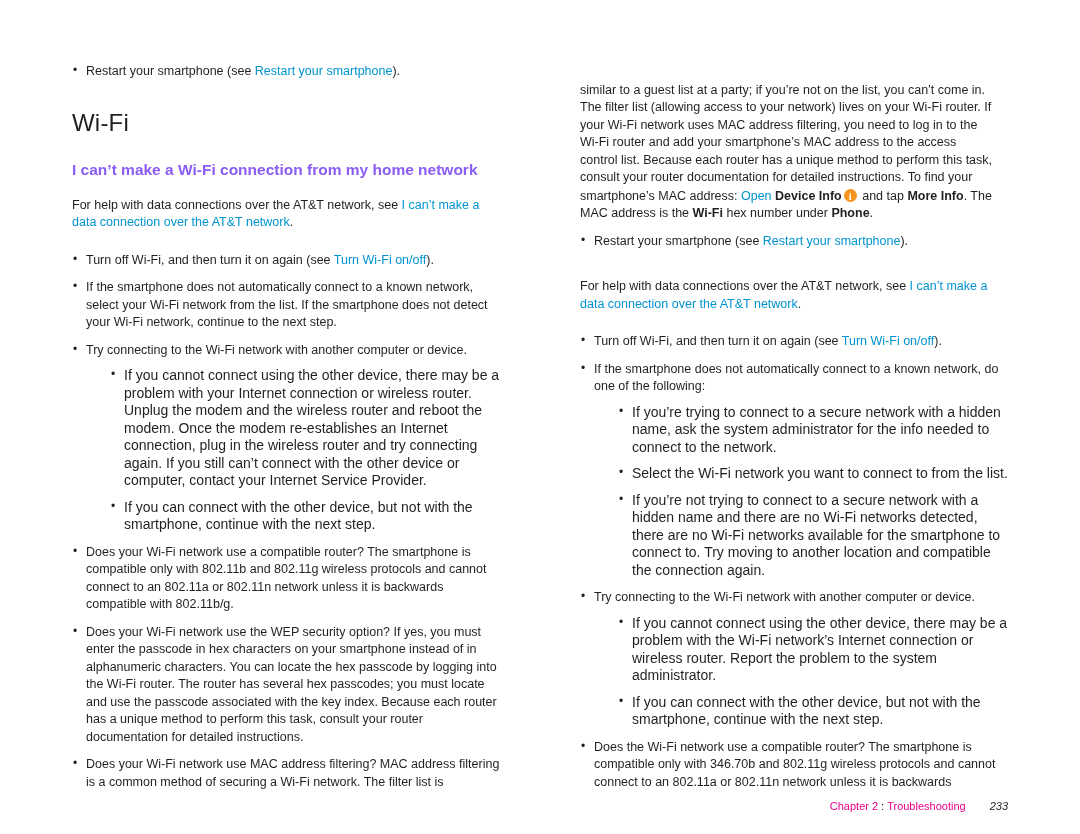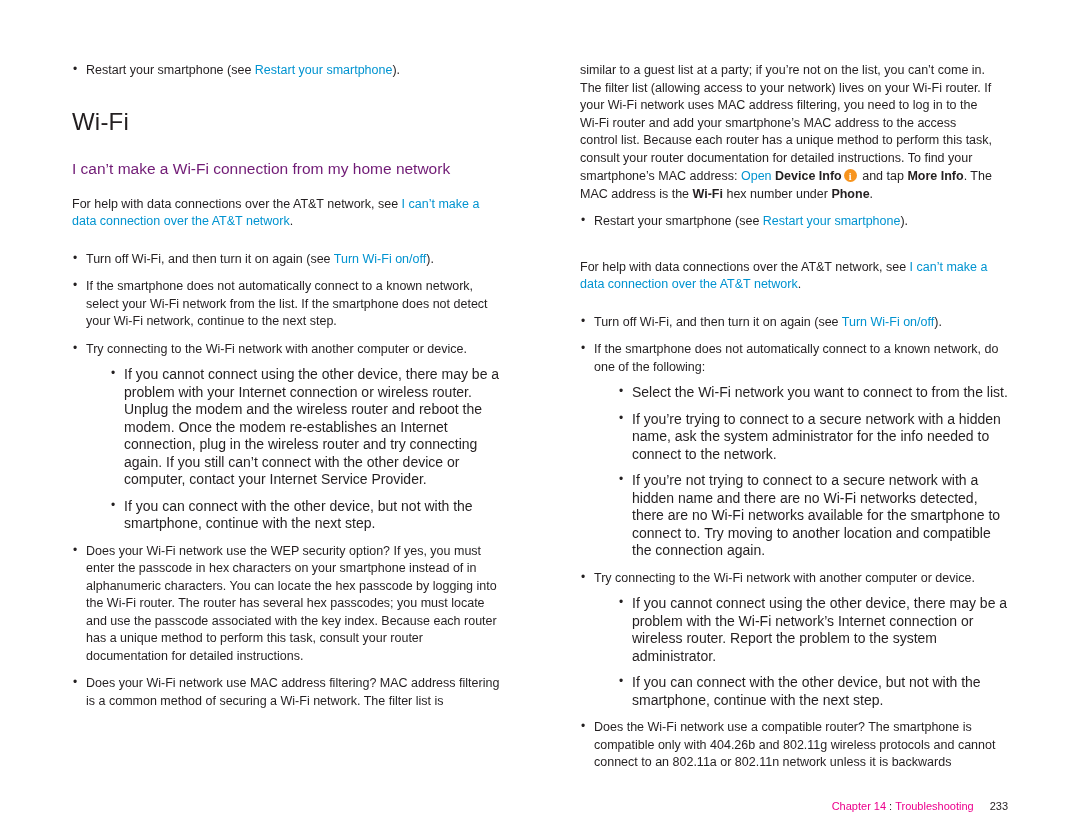--- a/index.html
+++ b/index.html
@@ -16,25 +16,26 @@
   }
   .page {
     position: relative;
     width: 1080px;
     height: 834px;
     box-sizing: border-box;
   }
   .columns {
     position: absolute;
     left: 0;
-    top: 0;
+    top: 11px;
     width: 1080px;
     height: 790px;
     display: flex;
     box-sizing: border-box;
+    align-items: flex-end;
   }
   .col {
     box-sizing: border-box;
   }
   .col-left {
     width: 540px;
     padding: 62px 35px 0 72px;
   }
   .col-right {
     width: 540px;
@@ -43,22 +44,22 @@
   
   .h1 {
     font-size: 24px;
     font-weight: normal;
     color: #231f20;
     margin: 28px 0 22px 0;
     letter-spacing: 0.2px;
   }
   .h2 {
     font-size: 15.5px;
-    font-weight: normal;
-    color: #701a75;
+    font-weight: bold;
+    color: #8b5cf6;
     line-height: 22px;
     margin: 0 0 16px 0;
   }
   .h2.tight {
     margin-bottom: 14px;
   }
   p.body {
     font-size: 12.5px;
     line-height: 17.5px;
     margin: 0 12px 10px 0;
@@ -160,21 +161,22 @@
   }
   .footer .sep {
     color: #231f20;
     margin: 0 3px;
   }
   .footer .topic {
     color: #ec008c;
   }
   .footer .pageno {
     color: #231f20;
-    margin-left: 16px;
+    margin-left: 24px;
+    font-style: italic;
   }
 </style>
 </head>
 <body>
 
 <div class="page">
 
   <div class="columns">
 
     <div class="col col-left">
@@ -198,20 +200,21 @@
         <li><span>If the smartphone does not automatically connect to a known network, select your Wi-Fi network from the list. If the smartphone does not detect your Wi-Fi network, continue to the next step.</span></li>
 
         <li class="no-bullet-gap">
           <span>Try connecting to the Wi-Fi network with another computer or device.</span>
           <ul class="l2 indent">
             <li><span>If you cannot connect using the other device, there may be a problem with your Internet connection or wireless router. Unplug the modem and the wireless router and reboot the modem. Once the modem re-establishes an Internet connection, plug in the wireless router and try connecting again. If you still can’t connect with the other device or computer, contact your Internet Service Provider.</span></li>
             <li><span>If you can connect with the other device, but not with the smartphone, continue with the next step.</span></li>
           </ul>
         </li>
 
+        <li><span>Does your Wi-Fi network use a compatible router? The smartphone is compatible only with 802.11b and 802.11g wireless protocols and cannot connect to an 802.11a or 802.11n network unless it is backwards compatible with 802.11b/g.</span></li>
 
         <li><span>Does your Wi-Fi network use the WEP security option? If yes, you must enter the passcode in hex characters on your smartphone instead of in alphanumeric characters. You can locate the hex passcode by logging into the Wi-Fi router. The router has several hex passcodes; you must locate and use the passcode associated with the key index. Because each router has a unique method to perform this task, consult your router documentation for detailed instructions.</span></li>
 
         <li><span>Does your Wi-Fi network use MAC address filtering? MAC address filtering is a common method of securing a Wi-Fi network. The filter list is</span></li>
 
       </ul>
 
     </div>
 
     <div class="col col-right">
@@ -229,39 +232,39 @@
 
       <div class="spacer-10"></div>
 
       <ul class="l1">
 
         <li><span>Turn off Wi-Fi, and then turn it on again (see </span><span class="lnk">Turn Wi-Fi on/off</span><span>).</span></li>
 
         <li class="no-bullet-gap">
           <span>If the smartphone does not automatically connect to a known network, do one of the following:</span>
           <ul class="l2 indent">
+            <li><span>If you’re trying to connect to a secure network with a hidden name, ask the system administrator for the info needed to connect to the network.</span></li>
             <li><span>Select the Wi-Fi network you want to connect to from the list.</span></li>
-            <li><span>If you’re trying to connect to a secure network with a hidden name, ask the system administrator for the info needed to connect to the network.</span></li>
             <li><span>If you’re not trying to connect to a secure network with a hidden name and there are no Wi-Fi networks detected, there are no Wi-Fi networks available for the smartphone to connect to. Try moving to another location and compatible the connection again.</span></li>
           </ul>
         </li>
 
         <li class="no-bullet-gap">
           <span>Try connecting to the Wi-Fi network with another computer or device.</span>
           <ul class="l2 indent">
             <li><span>If you cannot connect using the other device, there may be a problem with the Wi-Fi network’s Internet connection or wireless router. Report the problem to the system administrator.</span></li>
             <li><span>If you can connect with the other device, but not with the smartphone, continue with the next step.</span></li>
           </ul>
         </li>
 
-        <li><span>Does the Wi-Fi network use a compatible router? The smartphone is compatible only with 404.26b and 802.11g wireless protocols and cannot connect to an 802.11a or 802.11n network unless it is backwards</span></li>
+        <li><span>Does the Wi-Fi network use a compatible router? The smartphone is compatible only with 346.70b and 802.11g wireless protocols and cannot connect to an 802.11a or 802.11n network unless it is backwards</span></li>
 
       </ul>
 
     </div>
 
   </div>
 
   <div class="footer">
-    <span class="chap">Chapter 14</span><span class="sep">:</span><span class="topic">Troubleshooting</span><span class="pageno">233</span>
+    <span class="chap">Chapter 2</span><span class="sep">:</span><span class="topic">Troubleshooting</span><span class="pageno">233</span>
   </div>
 
 </div>
 
 </body></html>

